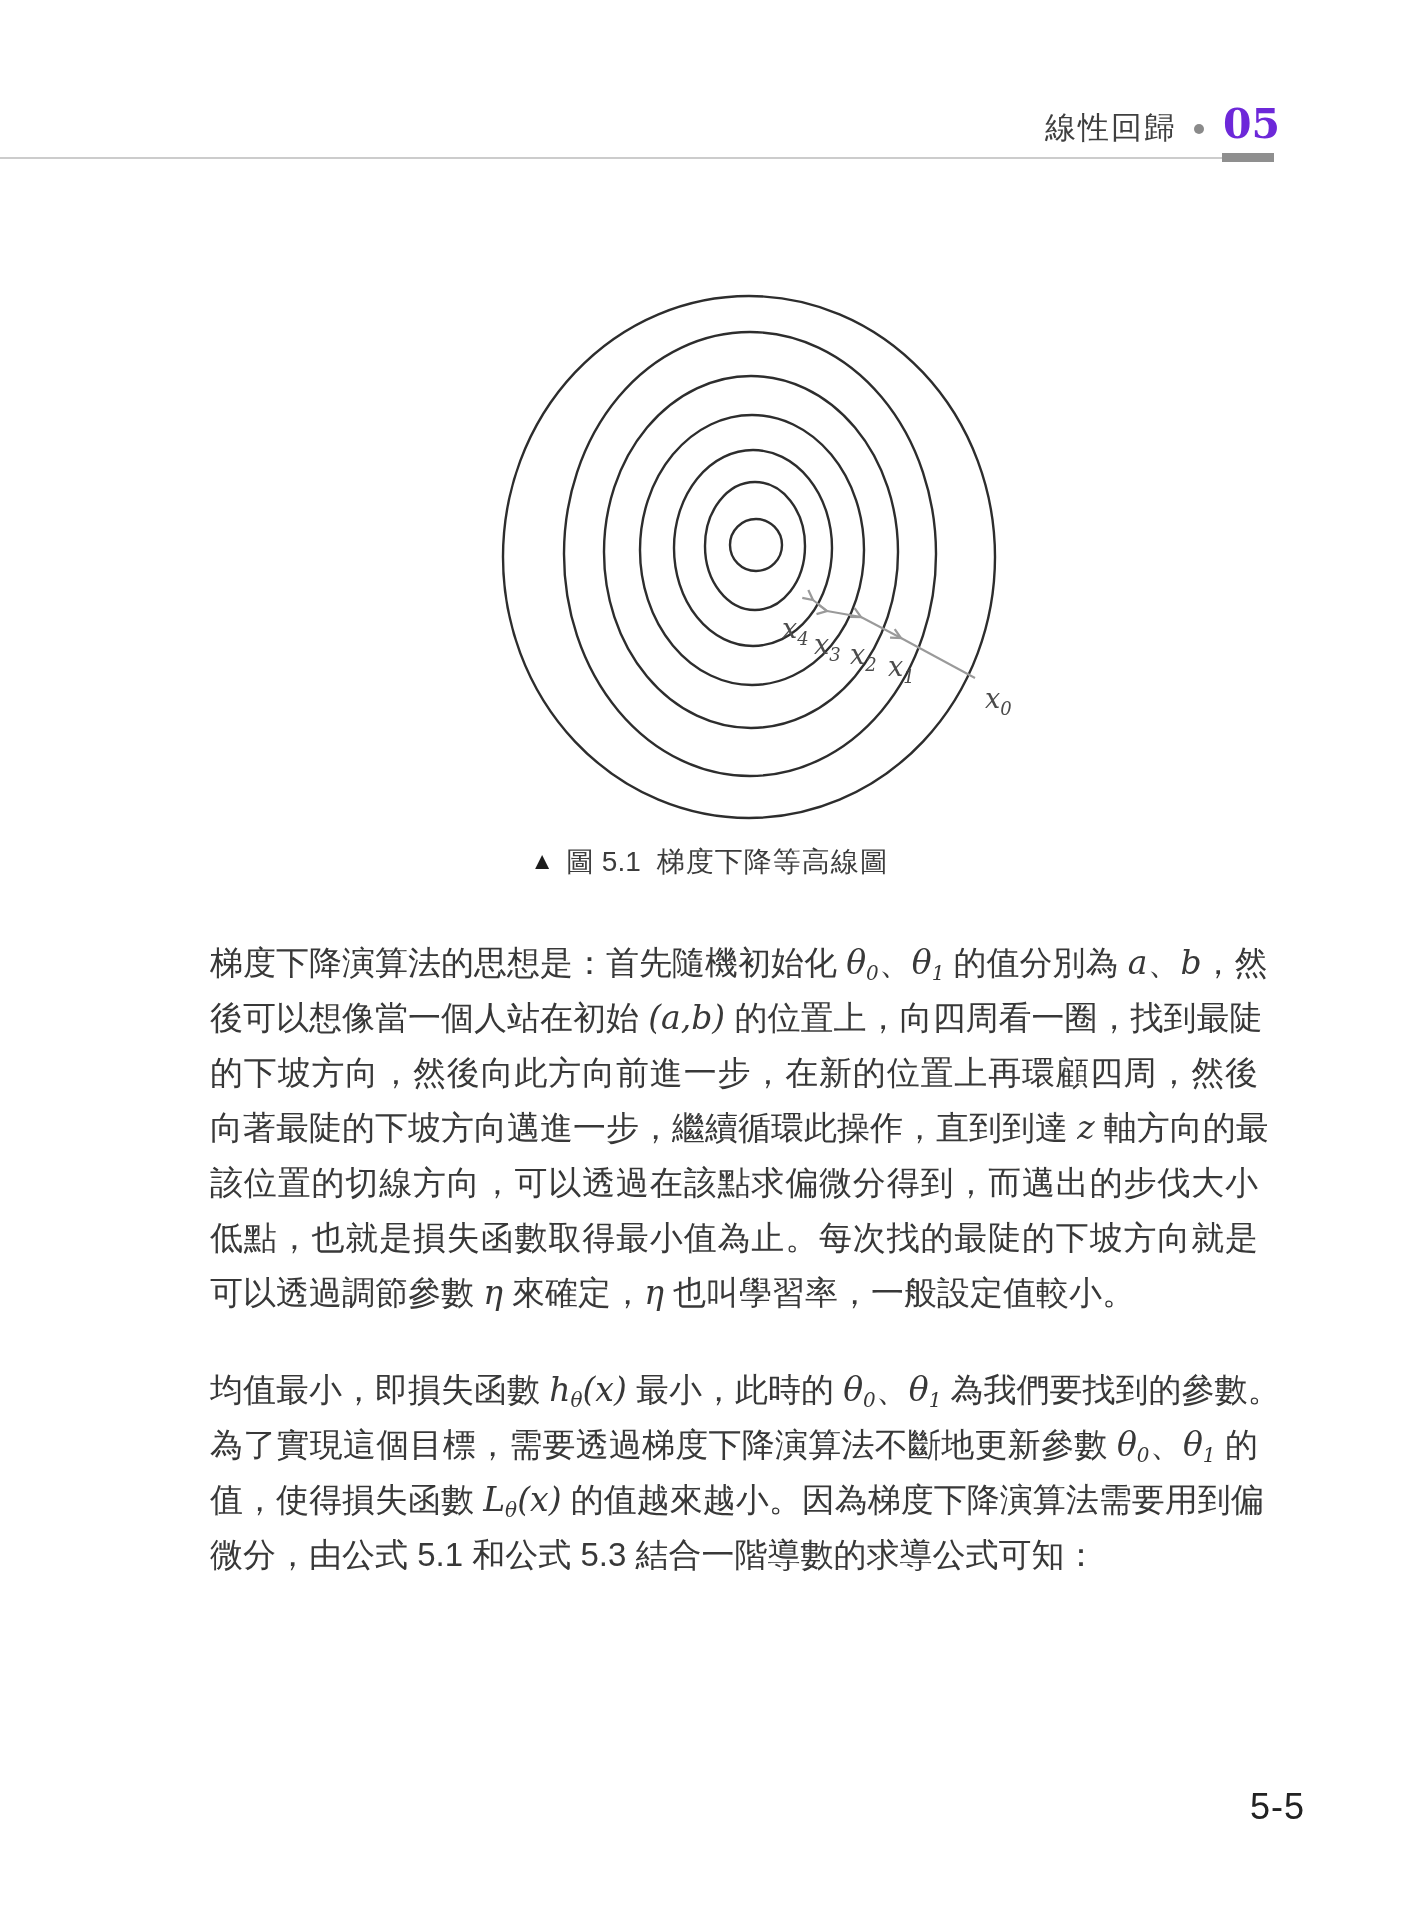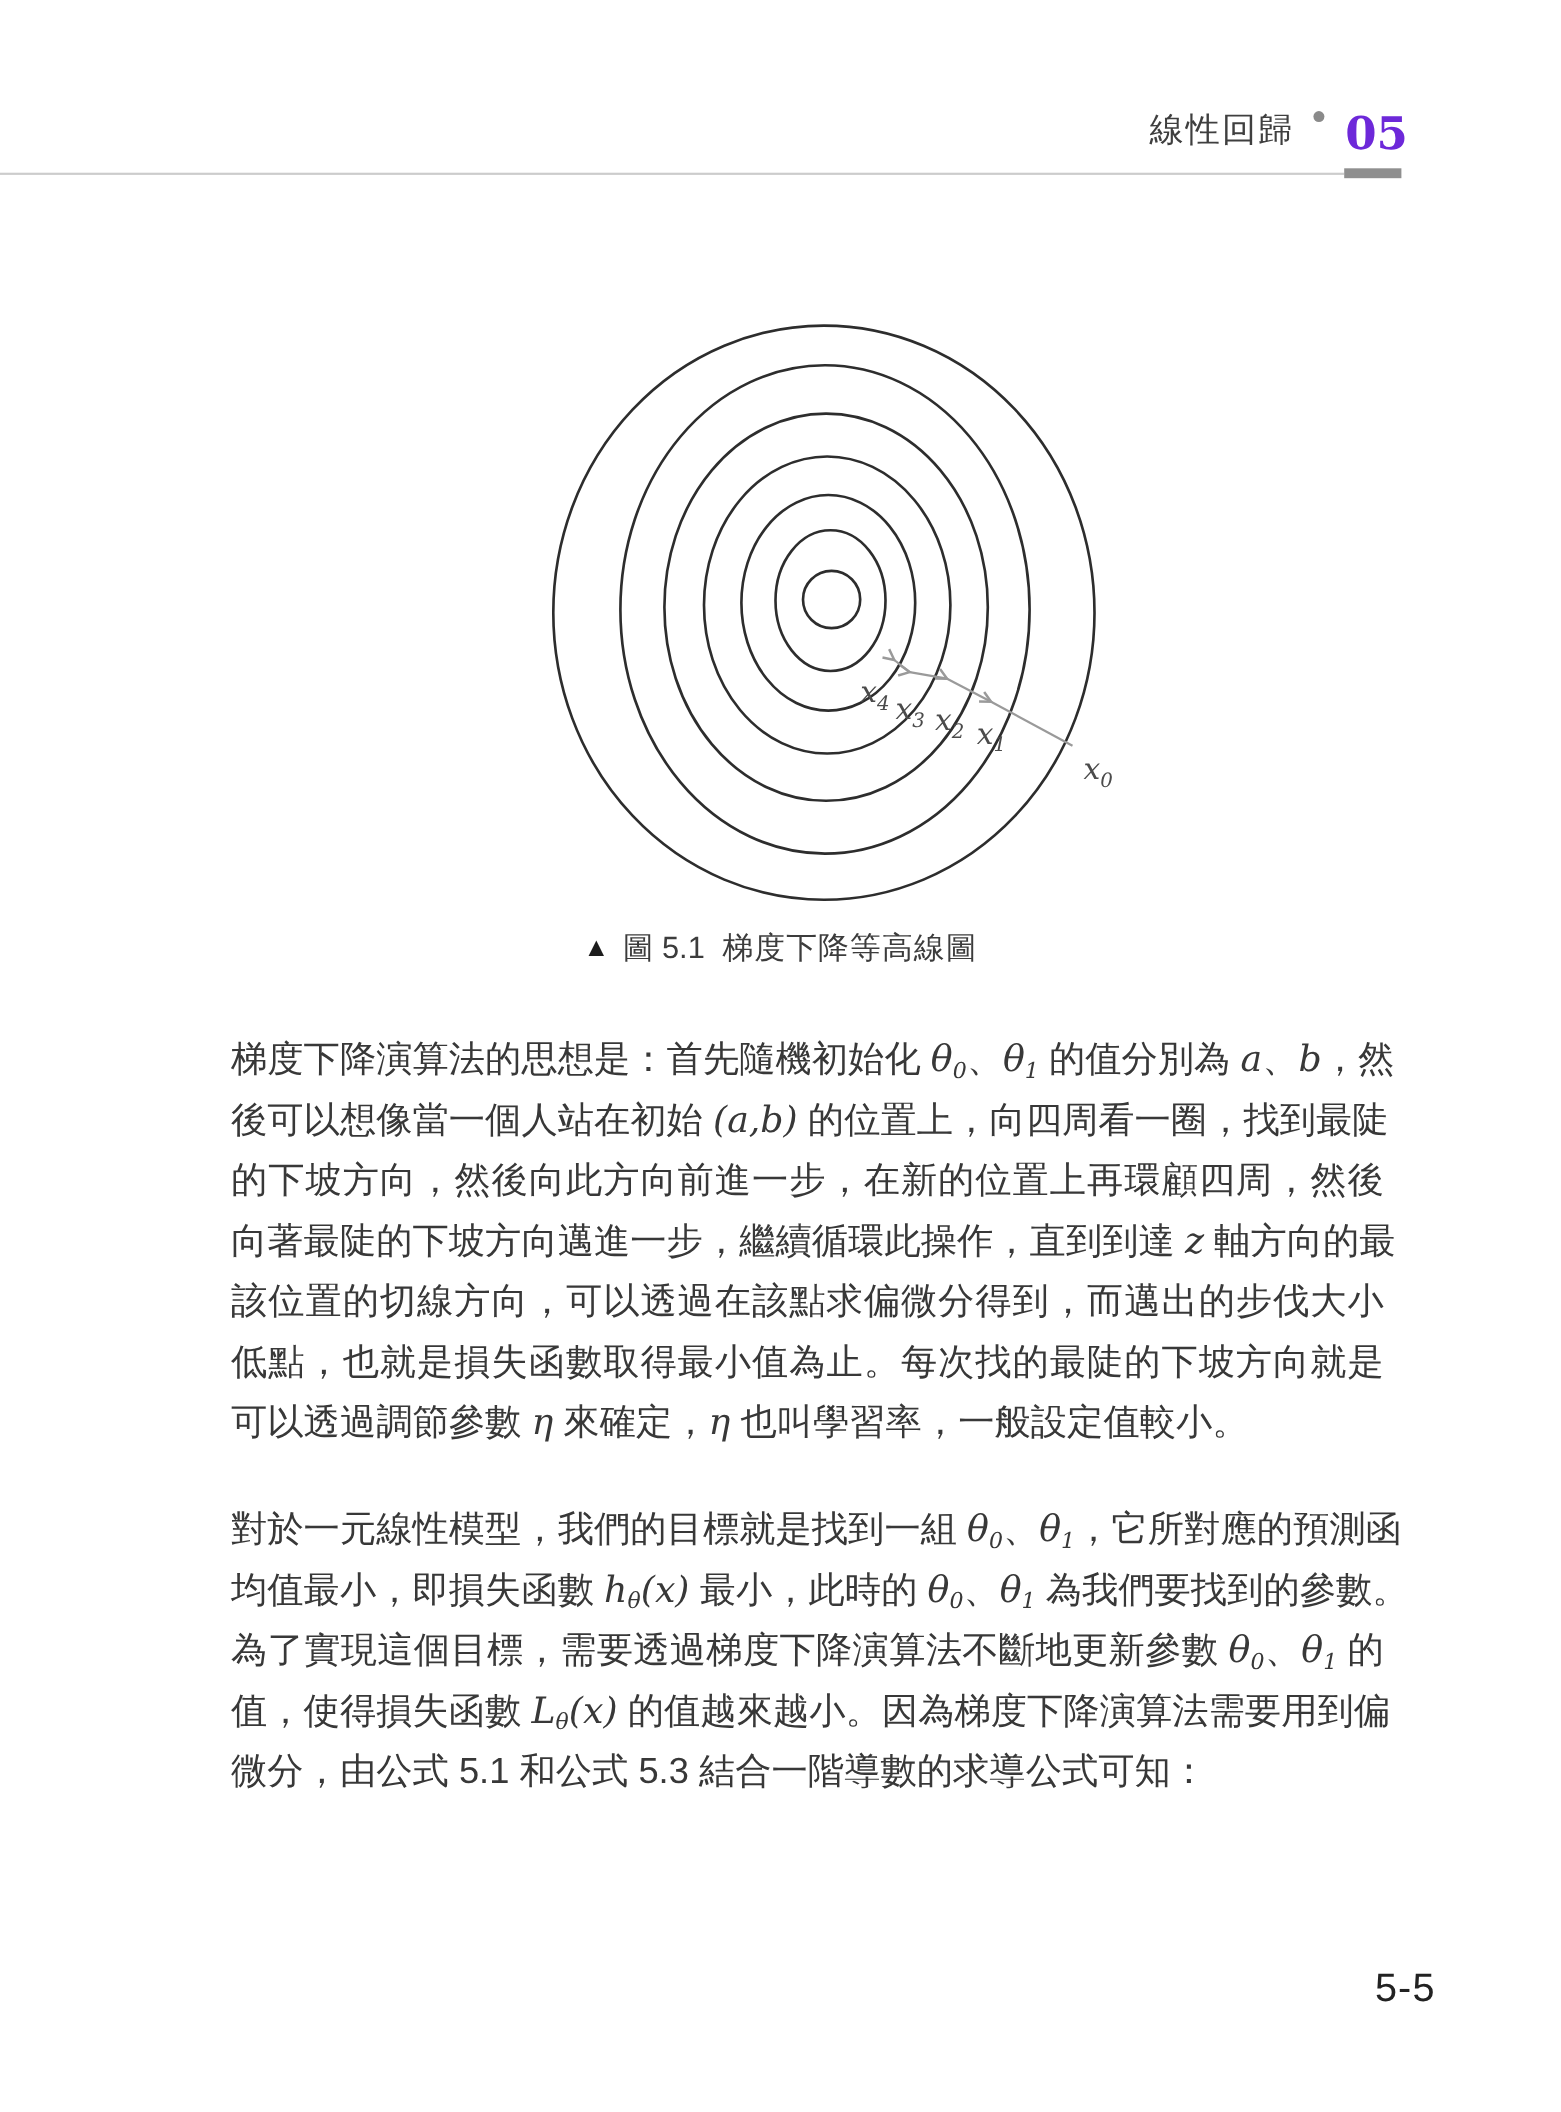--- a/index.html
+++ b/index.html
@@ -3,21 +3,21 @@
 <meta charset="utf-8">
 <style>
   html,body{margin:0;padding:0;}
   body{
     width:1419px;height:1920px;position:relative;background:#ffffff;
     font-family:"Liberation Sans",sans-serif;color:#383838;overflow:hidden;
   }
   
   .header-row{
     position:absolute;top:101px;right:139px;height:44px;
-    display:flex;
+    display:flex;align-items:flex-end;
   }
   .chapter-title{
     font-size:31px;line-height:1.1;color:#3f3f3f;letter-spacing:2px;
   }
   .header-bullet{
     width:10px;height:10px;border-radius:50%;background:#8a8a8a;
     margin:0 19px 11px 17px;
   }
   .chapter-number{
     font-family:"DejaVu Serif","Liberation Serif",serif;
@@ -110,20 +110,19 @@
 <div class="textblock p1">
     <div class="tline"><span>梯度下降演算法的思想是：首先隨機初始化 </span><span class="math">θ</span><sub class="math">0</sub><span>、</span><span class="math">θ</span><sub class="math">1</sub><span> 的值分別為 </span><span class="math">a</span><span>、</span><span class="math">b</span><span>，然</span></div>
     <div class="tline"><span>後可以想像當一個人站在初始 </span><span class="math">(a,b)</span><span> 的位置上，向四周看一圈，找到最陡</span></div>
     <div class="tline"><span>的下坡方向，然後向此方向前進一步，在新的位置上再環顧四周，然後</span></div>
     <div class="tline"><span>向著最陡的下坡方向邁進一步，繼續循環此操作，直到到達 </span><span class="math">z</span><span> 軸方向的最</span></div>
     <div class="tline"><span>該位置的切線方向，可以透過在該點求偏微分得到，而邁出的步伐大小</span></div>
     <div class="tline"><span>低點，也就是損失函數取得最小值為止。每次找的最陡的下坡方向就是</span></div>
     <div class="tline last"><span>可以透過調節參數 </span><span class="math">η</span><span> 來確定，</span><span class="math">η</span><span> 也叫學習率，一般設定值較小。</span></div>
   </div>
 <div class="textblock p2">
-    <div class="tline"><span>對於一元線性模型，我們的目標就是找到一組 </span><span class="math">θ</span><sub class="math">0</sub><span>、</span><span class="math">θ</span><sub class="math">1</sub><span>，它所對應的預測函</span></div>
     <div class="tline"><span>均值最小，即損失函數 </span><span class="math">h</span><sub class="math">θ</sub><span class="math">(x)</span><span> 最小，此時的 </span><span class="math">θ</span><sub class="math">0</sub><span>、</span><span class="math">θ</span><sub class="math">1</sub><span> 為我們要找到的參數。</span></div>
     <div class="tline"><span>為了實現這個目標，需要透過梯度下降演算法不斷地更新參數 </span><span class="math">θ</span><sub class="math">0</sub><span>、</span><span class="math">θ</span><sub class="math">1</sub><span> 的</span></div>
     <div class="tline"><span>值，使得損失函數 </span><span class="math">L</span><sub class="math">θ</sub><span class="math">(x)</span><span> 的值越來越小。因為梯度下降演算法需要用到偏</span></div>
     <div class="tline last"><span>微分，由公式 5.1 和公式 5.3 結合一階導數的求導公式可知：</span></div>
   </div>
 
 <div class="page-number">5-5</div>
 
 </body></html>

